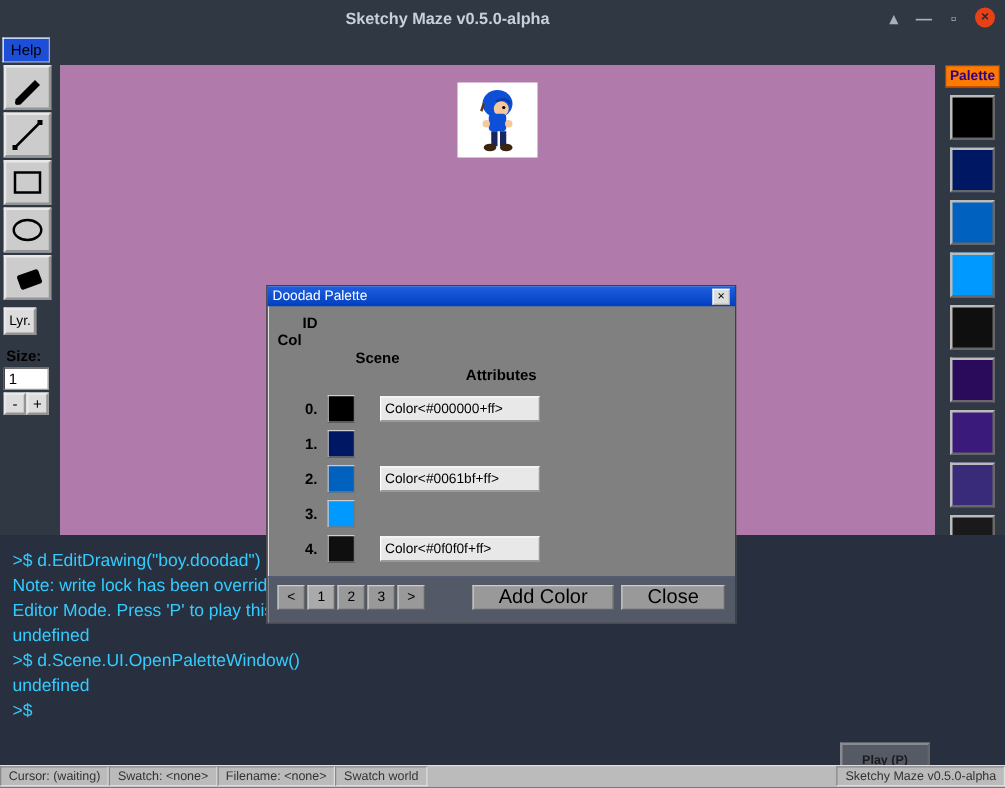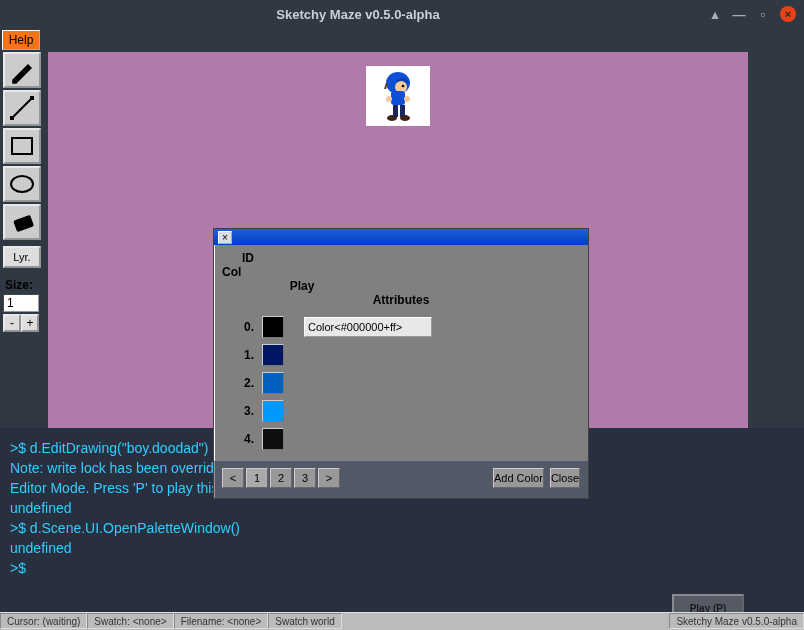--- a/index.html
+++ b/index.html
@@ -6,25 +6,25 @@
 body { width: 804px; height: 630px; background: #303844; overflow: hidden; position: relative; }
 
 .titlebar { height: 28px; background: #303844; display: flex; align-items: center; padding: 0 8px; color: #c8d0dc; font-size: 13px; font-weight: bold; }
 .titlebar-title { flex: 1; text-align: center; }
 .titlebar-btns { display: flex; gap: 10px; align-items: center; }
 .titlebar-btn { width: 14px; height: 14px; display: inline-flex; align-items: center; justify-content: center; color: #a8b0bc; cursor: pointer; }
 .titlebar-close { width: 16px; height: 16px; border-radius: 50%; background: #e84118; color: #2a2a2a; font-size: 11px; font-weight: bold; }
 
 .app { position: relative; height: 602px; }
 
-.help-btn { position: absolute; left: 2px; top: 2px; width: 38px; height: 20px; background: #f97316; border: 1px solid #aaa; border-top-color: #fff; border-left-color: #fff; font-size: 12px; display: flex; align-items: center; justify-content: center; cursor: pointer; }
+.help-btn { position: absolute; left: 2px; top: 2px; width: 38px; height: 20px; background: #1d4ed8; border: 1px solid #aaa; border-top-color: #fff; border-left-color: #fff; font-size: 12px; display: flex; align-items: center; justify-content: center; cursor: pointer; }
 
 .toolbox { position: absolute; left: 3px; top: 24px; width: 40px; display: flex; flex-direction: column; gap: 2px; }
 .tool { width: 38px; height: 36px; background: #ccc; border: 2px outset #e8e8e8; display: flex; align-items: center; justify-content: center; cursor: pointer; }
-.lyr-btn { width: 38px; height: 22px; background: #ddd; border: 2px outset #e8e8e8; font-size: 11px; display: flex; align-items: center; justify-content: center; cursor: pointer; margin-top: 4px; }
+.lyr-btn { width: 26px; height: 22px; background: #ddd; border: 2px outset #e8e8e8; font-size: 11px; display: flex; align-items: center; justify-content: center; cursor: pointer; margin-top: 4px; }
 .size-area { margin-top: 8px; }
 .size-label { font-size: 12px; font-weight: bold; color: #000; padding-left: 2px; }
 .size-input { width: 36px; height: 18px; background: #fff; border: 1px inset #999; font-size: 12px; padding: 0 3px; margin-top: 2px; }
 .size-pm { display: flex; gap: 0; margin-top: 2px; }
 .size-pm button { width: 18px; height: 18px; background: #ddd; border: 2px outset #e8e8e8; font-size: 12px; cursor: pointer; }
 
 .canvas { position: absolute; left: 48px; top: 24px; width: 700px; height: 376px; background: #b07aab; }
 .doodad-img { position: absolute; left: 318px; top: 14px; width: 64px; height: 60px; background: #fff; display: flex; align-items: center; justify-content: center; }
 
 .palette-panel { position: absolute; right: 4px; top: 24px; width: 44px; display: flex; flex-direction: column; align-items: center; gap: 6px; }
@@ -42,21 +42,21 @@
 .col-name { width: 160px; text-align: center; }
 .col-attr { flex: 1; text-align: center; }
 .pal-row { display: flex; align-items: center; height: 28px; font-size: 12px; }
 .pal-row .col-id { font-weight: bold; }
 .pal-col-swatch { width: 22px; height: 22px; border: 1px outset #ccc; cursor: pointer; }
 .pal-name-input { width: 128px; height: 20px; background: #e8e8e8; border: 1px solid #999; border-top-color: #fff; border-left-color: #fff; font-size: 11px; padding: 0 3px; margin-left: 6px; }
 .dialog-foot { display: flex; padding: 6px 8px 10px 8px; align-items: center; background: rgba(40,50,80,0.5); border-top: 1px solid #505a78; }
 .pager-btn { width: 22px; height: 20px; background: #999; border: 1px solid #666; border-top-color: #ccc; border-left-color: #ccc; font-size: 11px; margin-right: 2px; cursor: pointer; }
 .pager-btn.cur { background: #aaa; }
 .foot-spacer { flex: 1; }
-.foot-btn { height: 20px; padding: 0 0; background: #999; border: 1px solid #666; border-top-color: #ccc; border-left-color: #ccc; font-size: 11px; margin-left: 6px; cursor: pointer; }
+.foot-btn { height: 20px; padding: 0 20px; background: #999; border: 1px solid #666; border-top-color: #ccc; border-left-color: #ccc; font-size: 16px; margin-left: 6px; cursor: pointer; }
 
 .console { position: absolute; left: 0; top: 400px; width: 804px; height: 184px; background: #283040; color: #33ccff; font-family: monospace; font-size: 14px; padding: 10px 10px 4px 10px; line-height: 20px; white-space: pre; z-index: 3; }
 .play-btn { position: absolute; right: 60px; bottom: 8px; width: 72px; height: 28px; background: rgba(180,180,180,0.32); border: 2px outset rgba(200,200,200,0.45); font-size: 10px; font-weight: bold; color: rgba(0,0,0,0.7); display: flex; align-items: center; justify-content: center; cursor: pointer; z-index: 4; }
 
 .statusbar { position: absolute; left: 0; bottom: 0; width: 804px; height: 18px; background: #bbb; border-top: 1px solid #ddd; display: flex; font-size: 10px; color: #333; z-index: 6; }
 .status-cell { border: 1px inset #ddd; padding: 1px 6px; height: 16px; display: flex; align-items: center; }
 .status-right { margin-left: auto; }
 </style>
 </head>
 <body>
@@ -127,30 +127,48 @@
         <rect x="20" y="36" width="5" height="12" fill="#1a2660"></rect>
         <rect x="27" y="36" width="5" height="12" fill="#1a2660"></rect>
         <ellipse cx="19" cy="49" rx="5" ry="3" fill="#3b2410"></ellipse>
         <ellipse cx="32" cy="49" rx="5" ry="3" fill="#3b2410"></ellipse>
         <circle cx="16" cy="30" r="3" fill="#f7c89a"></circle>
         <circle cx="34" cy="30" r="3" fill="#f7c89a"></circle>
       </svg>
     </div>
   </div>
 
+  <div class="palette-panel">
+    <div class="palette-header">Palette</div>
+    <div id="pal-swatches" style="display: flex; flex-direction: column; gap: 6px;">
+        <div class="swatch" style="background: rgb(0, 0, 0);"></div>
+        <div class="swatch" style="background: rgb(0, 23, 99);"></div>
+        <div class="swatch" style="background: rgb(0, 97, 191);"></div>
+        <div class="swatch" style="background: rgb(0, 153, 255);"></div>
+        <div class="swatch" style="background: rgb(15, 15, 15);"></div>
+        <div class="swatch" style="background: rgb(42, 10, 90);"></div>
+        <div class="swatch" style="background: rgb(58, 26, 122);"></div>
+        <div class="swatch" style="background: rgb(58, 42, 122);"></div>
+        <div class="swatch" style="background: rgb(26, 26, 26);"></div>
+        <div class="swatch" style="background: rgb(42, 42, 42);"></div>
+        <div class="swatch" style="background: rgb(58, 58, 58);"></div>
+        <div class="swatch" style="background: rgb(74, 74, 74);"></div>
+      </div>
+  </div>
 
   <div class="dialog">
     <div class="dialog-title">
+      <span>Doodad Palette</span>
       <div class="dialog-x">×</div>
     </div>
     <div class="dialog-body">
       <div class="dialog-head-row">
         <div class="col-id">ID</div>
         <div class="col-col">Col</div>
-        <div class="col-name">Play</div>
+        <div class="col-name">Scene</div>
         <div class="col-attr">Attributes</div>
       </div>
       <div id="pal-rows">
           <div class="pal-row">
             <div class="col-id">0.</div>
             <div class="col-col">
               <div class="pal-col-swatch" style="background: rgb(0, 0, 0);"></div>
             </div>
             <input class="pal-name-input" value="Color&lt;#000000+ff&gt;" style="">
           </div>
@@ -158,32 +176,34 @@
             <div class="col-id">1.</div>
             <div class="col-col">
               <div class="pal-col-swatch" style="background: rgb(0, 23, 99);"></div>
             </div>
           </div>
           <div class="pal-row">
             <div class="col-id">2.</div>
             <div class="col-col">
               <div class="pal-col-swatch" style="background: rgb(0, 97, 191);"></div>
             </div>
+            <input class="pal-name-input" value="Color&lt;#0061bf+ff&gt;" style="">
           </div>
           <div class="pal-row">
             <div class="col-id">3.</div>
             <div class="col-col">
               <div class="pal-col-swatch" style="background: rgb(0, 153, 255);"></div>
             </div>
           </div>
           <div class="pal-row">
             <div class="col-id">4.</div>
             <div class="col-col">
               <div class="pal-col-swatch" style="background: rgb(15, 15, 15);"></div>
             </div>
+            <input class="pal-name-input" value="Color&lt;#0f0f0f+ff&gt;" style="">
           </div>
         </div>
     </div>
     <div class="dialog-foot">
       <button class="pager-btn">&lt;</button>
       <button class="pager-btn cur">1</button>
       <button class="pager-btn">2</button>
       <button class="pager-btn">3</button>
       <button class="pager-btn">&gt;</button>
       <div class="foot-spacer"></div>

